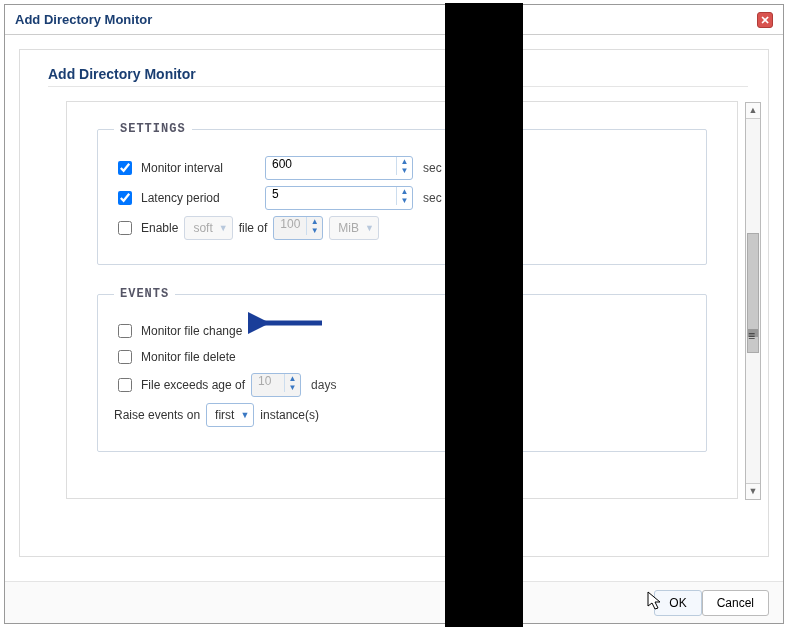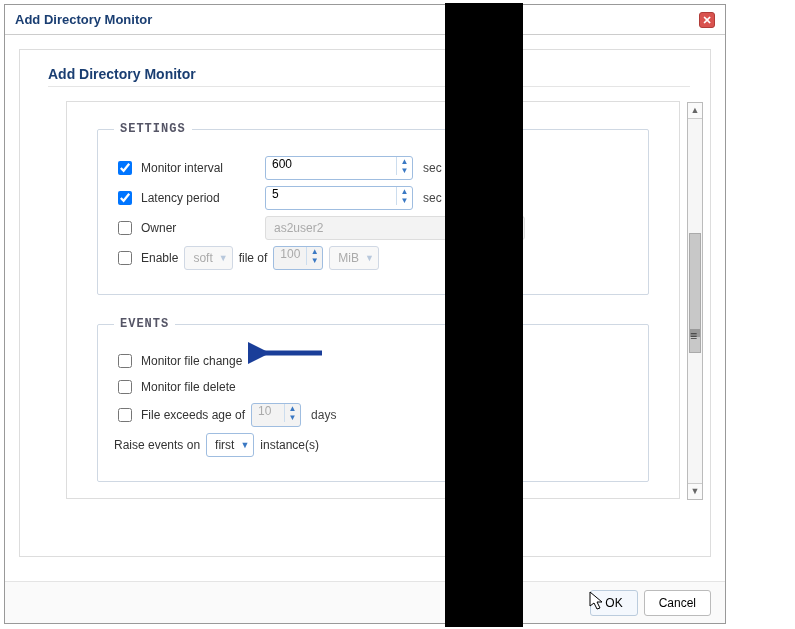--- a/index.html
+++ b/index.html
@@ -1,18 +1,18 @@
 <!DOCTYPE html>
 <html><head>
 <meta charset="utf-8">
 <style>
   * { box-sizing: border-box; }
   html, body { margin: 0; padding: 0; font-family: Arial, Helvetica, sans-serif; font-size: 12px; color: #333; }
   body { background: #fff; padding: 4px; }
-  .outer { border: 1px solid #999; width: 722px; height: 620px; position: relative; background: #fff; }
+  .outer { border: 1px solid #999; width: 780px; height: 620px; position: relative; background: #fff; }
   .dialog-header { height: 30px; padding: 6px 10px; border-bottom: 1px solid #ccc; display: flex; justify-content: space-between; align-items: center; }
   .dialog-header-title { color: #1a3e72; font-weight: bold; font-size: 13px; }
   .close-btn { width: 16px; height: 16px; background: #d9534f; border-radius: 3px; color: #fff; text-align: center; line-height: 15px; font-weight: bold; font-size: 11px; cursor: pointer; border: 1px solid #b03c38; }
   .dialog-body { position: relative; padding: 14px; height: 536px; }
   .panel { border: 1px solid #ddd; height: 100%; padding: 16px 20px 0 28px; position: relative; }
   .panel-title { color: #1a3e72; font-weight: bold; font-size: 14px; margin: 0; }
   .panel-subtitle { color: #555; font-size: 12px; margin: 2px 0 14px 0; }
   .hr { border-top: 1px solid #e5e5e5; margin: 4px 0 14px 0; }
   .scroll-area { position: relative; height: 398px; border: 1px solid #ddd; padding: 20px 30px; margin-left: 18px; margin-right: 10px; }
   .scrollbar { position: absolute; right: -24px; top: 0; width: 16px; height: 398px; border: 1px solid #bbb; background: #f6f6f6; }
@@ -32,21 +32,21 @@
   .num-input .spinners span { flex: 1; text-align: center; line-height: 9px; font-size: 8px; color: #3a78c3; cursor: pointer; }
   .num-input.disabled { background: #f3f3f3; }
   .num-input.disabled input { color: #aaa; }
   .text-input { border: 1px solid #ddd; background: #f3f3f3; border-radius: 3px; height: 24px; padding: 0 8px; color: #aaa; width: 260px; display: flex; align-items: center; }
   .select { border: 1px solid #9fbde0; border-radius: 3px; height: 24px; display: flex; align-items: center; padding: 0 4px 0 8px; background: #fff; gap: 6px; cursor: pointer; }
   .select.disabled { background: #f8f8f8; color: #aaa; border-color: #d0d8e4; }
   .select .caret { color: #3a78c3; font-size: 9px; }
   .select.disabled .caret { color: #b8c8dc; }
   .unit { color: #444; padding-left: 4px; }
   .arrow-callout { position: absolute; left: 210px; top: 214px; }
-  .dialog-footer { position: absolute; bottom: 0; left: 0; right: 0; height: 42px; display: flex; align-items: center; justify-content: flex-end; padding: 0 14px; gap: 6px; background: #fafafa; border-top: 1px solid #e4e4e4; }
+  .dialog-footer { position: absolute; bottom: 0; left: 0; right: 0; height: 42px; display: flex; align-items: center; justify-content: flex-end; padding: 0 14px; background: #fafafa; border-top: 1px solid #e4e4e4; }
   .btn { border: 1px solid #bcd; background: #f4f8fd; border-radius: 3px; height: 26px; padding: 0 14px; cursor: pointer; font-size: 12px; }
   .btn.plain { background: #fff; border-color: #bbb; }
   .rip { position: absolute; top: -2px; bottom: -2px; width: 78px; left: 440px; background: #000; pointer-events: none; z-index: 50; }
   .cursor { position: absolute; bottom: 10px; right: 118px; z-index: 60; pointer-events: none; }
   .lbl-w { display: inline-block; width: 118px; }
 </style>
 </head>
 <body>
 
 <div class="outer">
@@ -85,27 +85,20 @@
             <span class="num-input">
               <input value="5" style="">
               <span class="spinners">
                   <span>▲</span>
                   <span>▼</span>
                 </span>
             </span>
             <span class="unit">sec</span>
           </div>
 
-          <div class="row">
-            <input type="checkbox" style="">
-            <span class="label lbl-w">Owner</span>
-            <span class="text-input">
-              <span>as2user2</span>
-            </span>
-          </div>
 
           <div class="row">
             <input type="checkbox" style="">
             <span class="label">Enable</span>
             <span class="select disabled">
               <span>soft</span>
               <span class="caret">▼</span>
             </span>
             <span class="label">file of</span>
             <span class="num-input small disabled">

